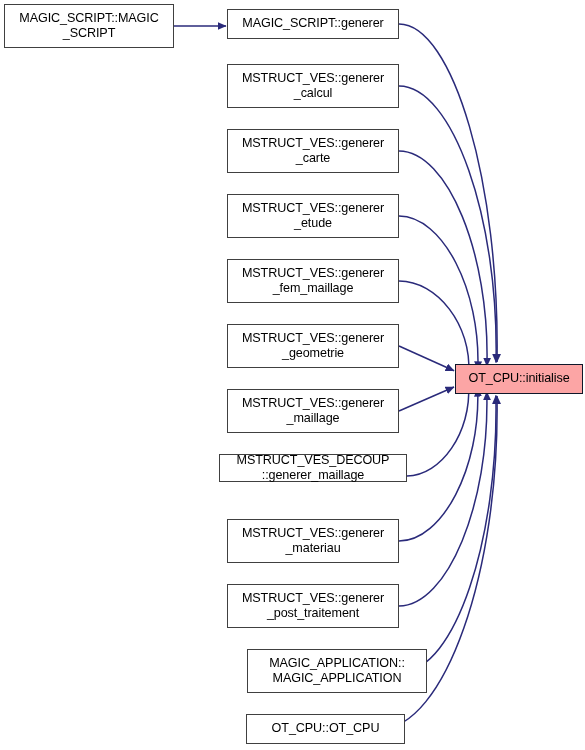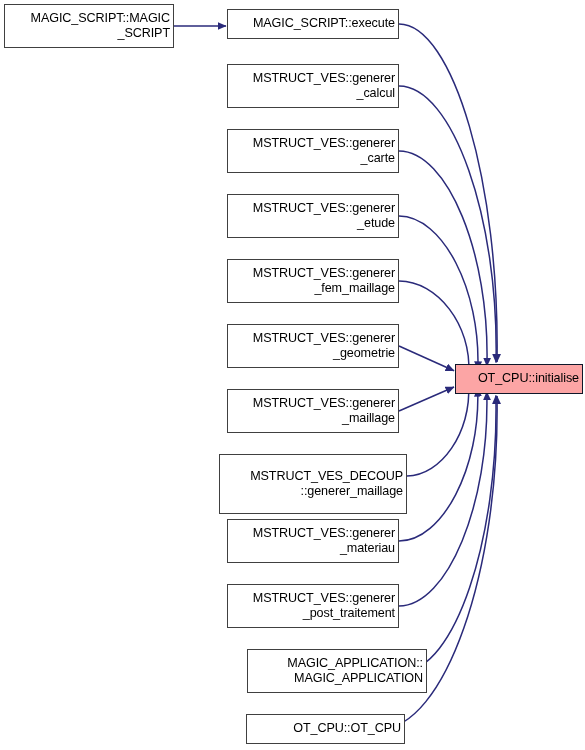--- a/index.html
+++ b/index.html
@@ -40,21 +40,20 @@
   }
   .node-box.target {
     background: #fca5a5;
     border: 1px solid #0f172a;
   }
   .node-label {
     display: block;
     width: 100%;
     padding: 0 3px;
     box-sizing: border-box;
-    text-align: right;
   }
   svg.edges {
     position: absolute;
     left: 0;
     top: 0;
     width: 585px;
     height: 750px;
     z-index: 1;
     pointer-events: none;
   }
@@ -83,34 +82,34 @@
         <path d="M399,541 C442.274,541 480.68,468.1 477.68,388.18" marker-end="url(#ah)"></path>
         <path d="M399,606 C447.279,606 489.78,503.85 486.78,391.86333333333334" marker-end="url(#ah)"></path>
         <path d="M403,671 C454.084,671 498.88,539.6 495.88,395.5466666666667" marker-end="url(#ah)"></path>
         <path d="M380,729 C444.35,729 500,571.5 497,396" marker-end="url(#ah)"></path>
       </g>
   </svg>
 
   <div id="nodes-layer">
       <div class="node-box" style="left: 4px; top: 4px; width: 170px; height: 44px;"><span class="node-label">MAGIC_SCRIPT::MAGIC
 _SCRIPT</span></div>
-      <div class="node-box" style="left: 227px; top: 9px; width: 172px; height: 30px;"><span class="node-label">MAGIC_SCRIPT::execute</span></div>
+      <div class="node-box" style="left: 227px; top: 9px; width: 172px; height: 30px;"><span class="node-label">MAGIC_SCRIPT::generer</span></div>
       <div class="node-box" style="left: 227px; top: 64px; width: 172px; height: 44px;"><span class="node-label">MSTRUCT_VES::generer
 _calcul</span></div>
       <div class="node-box" style="left: 227px; top: 129px; width: 172px; height: 44px;"><span class="node-label">MSTRUCT_VES::generer
 _carte</span></div>
       <div class="node-box" style="left: 227px; top: 194px; width: 172px; height: 44px;"><span class="node-label">MSTRUCT_VES::generer
 _etude</span></div>
       <div class="node-box" style="left: 227px; top: 259px; width: 172px; height: 44px;"><span class="node-label">MSTRUCT_VES::generer
 _fem_maillage</span></div>
       <div class="node-box" style="left: 227px; top: 324px; width: 172px; height: 44px;"><span class="node-label">MSTRUCT_VES::generer
 _geometrie</span></div>
       <div class="node-box" style="left: 227px; top: 389px; width: 172px; height: 44px;"><span class="node-label">MSTRUCT_VES::generer
 _maillage</span></div>
-      <div class="node-box" style="left: 219px; top: 454px; width: 188px; height: 60px;"><span class="node-label">MSTRUCT_VES_DECOUP
+      <div class="node-box" style="left: 219px; top: 454px; width: 188px; height: 28px;"><span class="node-label">MSTRUCT_VES_DECOUP
 ::generer_maillage</span></div>
       <div class="node-box" style="left: 227px; top: 519px; width: 172px; height: 44px;"><span class="node-label">MSTRUCT_VES::generer
 _materiau</span></div>
       <div class="node-box" style="left: 227px; top: 584px; width: 172px; height: 44px;"><span class="node-label">MSTRUCT_VES::generer
 _post_traitement</span></div>
       <div class="node-box" style="left: 223px; top: 649px; width: 180px; height: 44px; margin-left: 24px;"><span class="node-label">MAGIC_APPLICATION::
 MAGIC_APPLICATION</span></div>
       <div class="node-box" style="left: 246px; top: 714px; width: 159px; height: 30px;"><span class="node-label">OT_CPU::OT_CPU</span></div>
       <div class="node-box target" style="left: 455px; top: 364px; width: 128px; height: 30px;"><span class="node-label">OT_CPU::initialise</span></div>
     </div>

